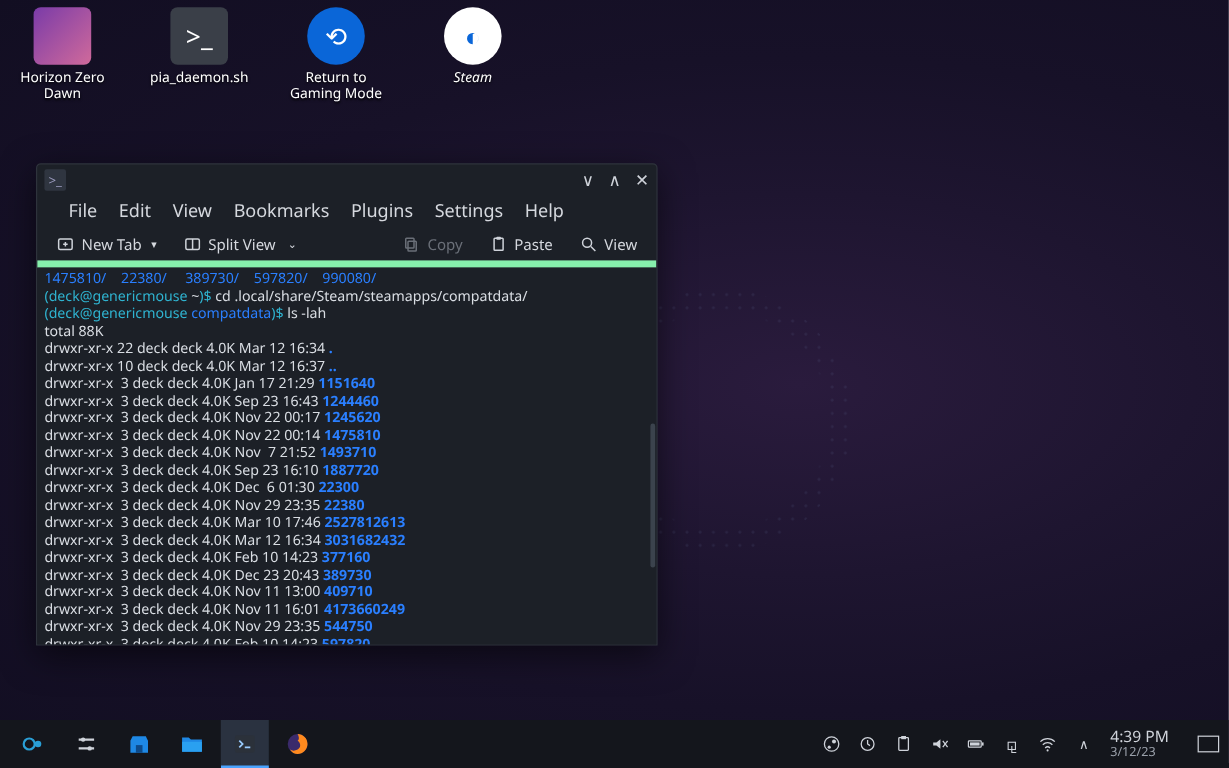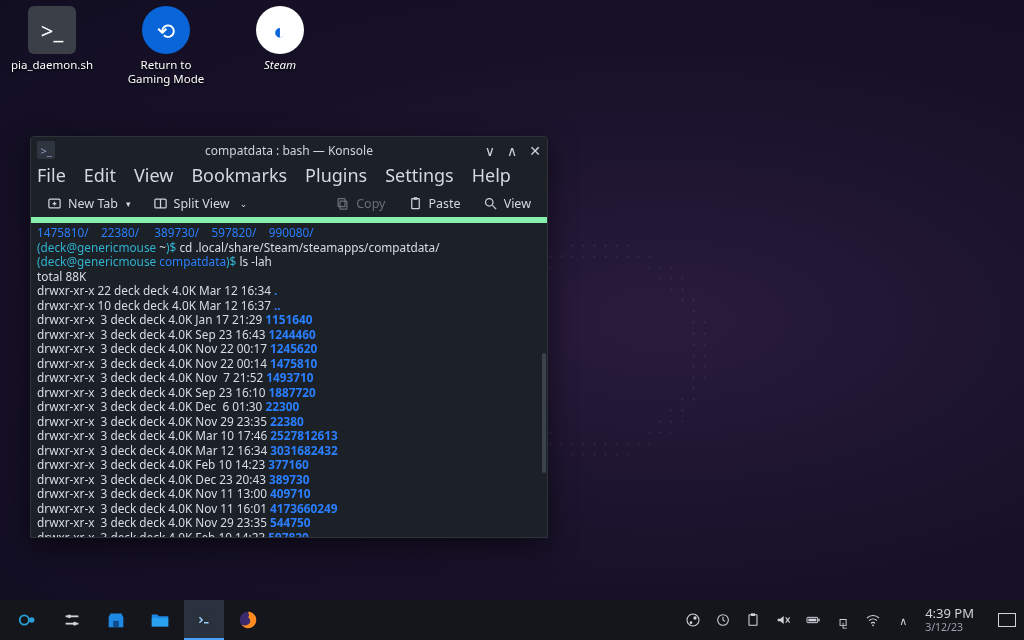--- a/index.html
+++ b/index.html
@@ -32,21 +32,21 @@
     position:absolute; left:30px; top:136px; width:518px; height:402px;
     background:#1c2027; border:1px solid #2e333c; border-radius:4px 4px 0 0;
     box-shadow:0 8px 28px rgba(0,0,0,.55);
     display:flex; flex-direction:column; overflow:hidden;
   }
   .titlebar { height:26px; display:flex; align-items:center; color:#cfd3da; font-size:12px; position:relative; }
   .titlebar .icon { width:18px; height:18px; margin:0 6px; background:#2f3540; border-radius:2px; display:flex; align-items:center; justify-content:center; font-size:11px; color:#99b; }
   .titlebar .ttl { position:absolute; left:0; right:0; text-align:center; }
   .titlebar .wctrls { position:absolute; right:6px; display:flex; gap:12px; font-size:14px; color:#cfd3da; }
   .titlebar .wctrls span { cursor:pointer; }
-  .menubar { height:26px; display:flex; align-items:flex-start; gap:18px; padding:0 6px; font-size:18px; color:#d5d8de; }
+  .menubar { height:26px; display:flex; align-items:center; gap:18px; padding:0 26px; font-size:15px; color:#d5d8de; }
   .menubar span { cursor:pointer; }
   .toolbar { height:34px; display:flex; align-items:center; padding:0 10px; font-size:12.5px; color:#d5d8de; gap:10px; border-bottom:6px solid #86efac; }
   .tbtn { display:flex; align-items:center; gap:6px; padding:3px 6px; cursor:pointer; border-radius:3px; }
   .tbtn.disabled { color:#6a6f78; cursor:default; }
   .tbtn svg { width:15px; height:15px; }
   .spacer { flex:1; }
   .term {
     flex:1; background:#1c2027; font-family: "DejaVu Sans Mono","Menlo",monospace;
     font-size:11.8px; line-height:14.5px; padding:2px 6px 6px 6px; color:#d9dde3;
     white-space:pre; overflow:hidden; position:relative;
@@ -75,37 +75,40 @@
   .tray .tic { width:16px; height:16px; display:inline-flex; align-items:center; justify-content:center; cursor:pointer; }
   .present { width:18px; height:14px; border:1.5px solid #cfd3da; margin-left:10px; cursor:pointer; }
 </style>
 </head>
 <body>
 
 <div class="dotring"></div>
 
 <div class="desktop" id="desktop">
     <div class="dicon">
+      <div class="thumb" style="background: linear-gradient(135deg, rgb(122, 59, 168), rgb(208, 106, 155));"></div>
+      <span class="lbl">Horizon Zero Dawn</span>
+    </div>
+    <div class="dicon">
       <div class="thumb" style="background: rgb(58, 63, 72);">&gt;_</div>
       <span class="lbl">pia_daemon.sh</span>
     </div>
     <div class="dicon">
       <div class="thumb" style="background: rgb(10, 102, 216); border-radius: 50%;">⟲</div>
       <span class="lbl">Return to Gaming Mode</span>
     </div>
     <div class="dicon italic">
       <div class="thumb" style="background: rgb(255, 255, 255); border-radius: 50%; color: rgb(10, 102, 216);">◐</div>
       <span class="lbl">Steam</span>
     </div>
   </div>
 
 <div class="win">
   <div class="titlebar">
     <div class="icon">&gt;_</div>
-    <div class="ttl">compatdata : bash — Konsole</div>
     <div class="wctrls">
       <span>∨</span>
       <span>∧</span>
       <span>✕</span>
     </div>
   </div>
   <div class="menubar" id="menubar">
       <span>File</span>
       <span>Edit</span>
       <span>View</span>

